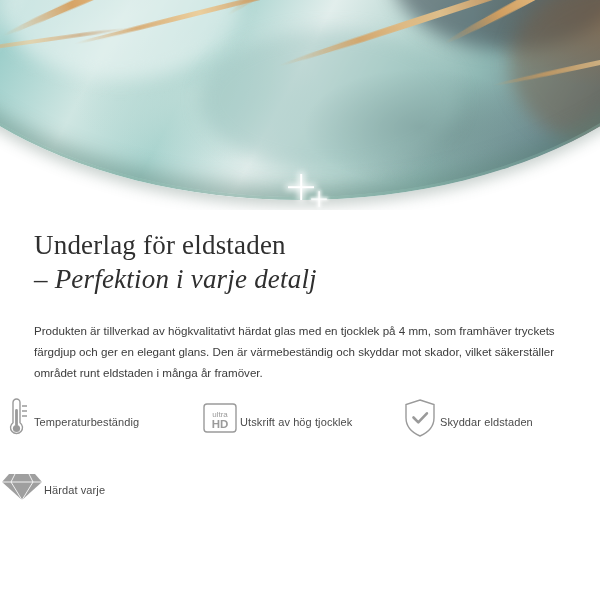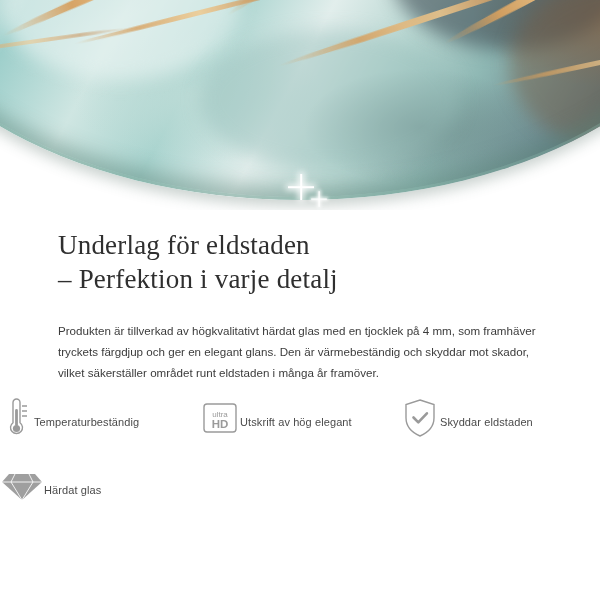--- a/index.html
+++ b/index.html
@@ -101,32 +101,32 @@
   .sparkle::before { width: 26px; height: 1.6px; }
   .sparkle::after  { width: 1.6px; height: 26px; }
   .sp1 { left: 288px; top: 174px; }
   .sp2 { left: 306px; top: 186px; transform: scale(.6); }
 
   
   .content {
     position: absolute;
     top: 228px; left: 0;
     width: 600px;
-    padding: 0 58px;
+    padding: 0 34px;
   }
   h1 {
     margin: 0;
     font-family: "Liberation Serif", serif;
     font-weight: 400;
     font-size: 27px;
     line-height: 34px;
     color: #2f2f2f;
     letter-spacing: .2px;
   }
-  h1 .line2 { display: block; }
+  h1 .line2 { display: block; font-style: italic; }
   .body-copy {
     margin: 24px 0 0 0;
     font-size: 11.6px;
     line-height: 21px;
     color: #3b3b3b;
   }
 
   
   .features {
     position: absolute;
@@ -205,38 +205,38 @@
   </div>
 
   <div class="feature">
     <div class="glyph">
       <svg width="40" height="40" viewBox="0 0 40 40">
         <rect class="ico-stroke" x="4" y="6" width="32" height="28" rx="3"></rect>
         <text x="20" y="18.5" text-anchor="middle" font-family="Liberation Sans, sans-serif" font-size="8" fill="#9a9a9a">ultra</text>
         <text x="20" y="29.5" text-anchor="middle" font-family="Liberation Sans, sans-serif" font-size="11.5" font-weight="bold" fill="#9a9a9a">HD</text>
       </svg>
     </div>
-    <div class="cap">Utskrift av hög elegant</div>
+    <div class="cap">Utskrift av hög tjocklek</div>
   </div>
 
   <div class="feature">
     <div class="glyph">
       <svg width="40" height="44" viewBox="0 0 40 44">
         <path class="ico-stroke" d="M20 4l14 4.6v13.1c0 8.9-6 14.8-14 18.3-8-3.5-14-9.4-14-18.3V8.6z"></path>
         <path d="M13.5 21.5l4.8 4.8 8.6-9" fill="none" stroke="#9a9a9a" stroke-width="2.6" stroke-linecap="round" stroke-linejoin="round"></path>
       </svg>
     </div>
     <div class="cap">Skyddar eldstaden</div>
   </div>
 
   <div class="feature">
     <div class="glyph">
       <svg width="44" height="38" viewBox="0 0 44 38">
         <path class="ico-fill" d="M9 7h26l7 8-20 18L2 15z" opacity="0.95"></path>
         <path d="M2 15h40M15 7l-4 8 11 18M29 7l4 8-11 18" stroke="#ffffff" stroke-width="1" fill="none" opacity="0.85"></path>
       </svg>
     </div>
-    <div class="cap">Härdat glas</div>
+    <div class="cap">Härdat varje</div>
   </div>
 
 
 
 </div>
 
 </body></html>

